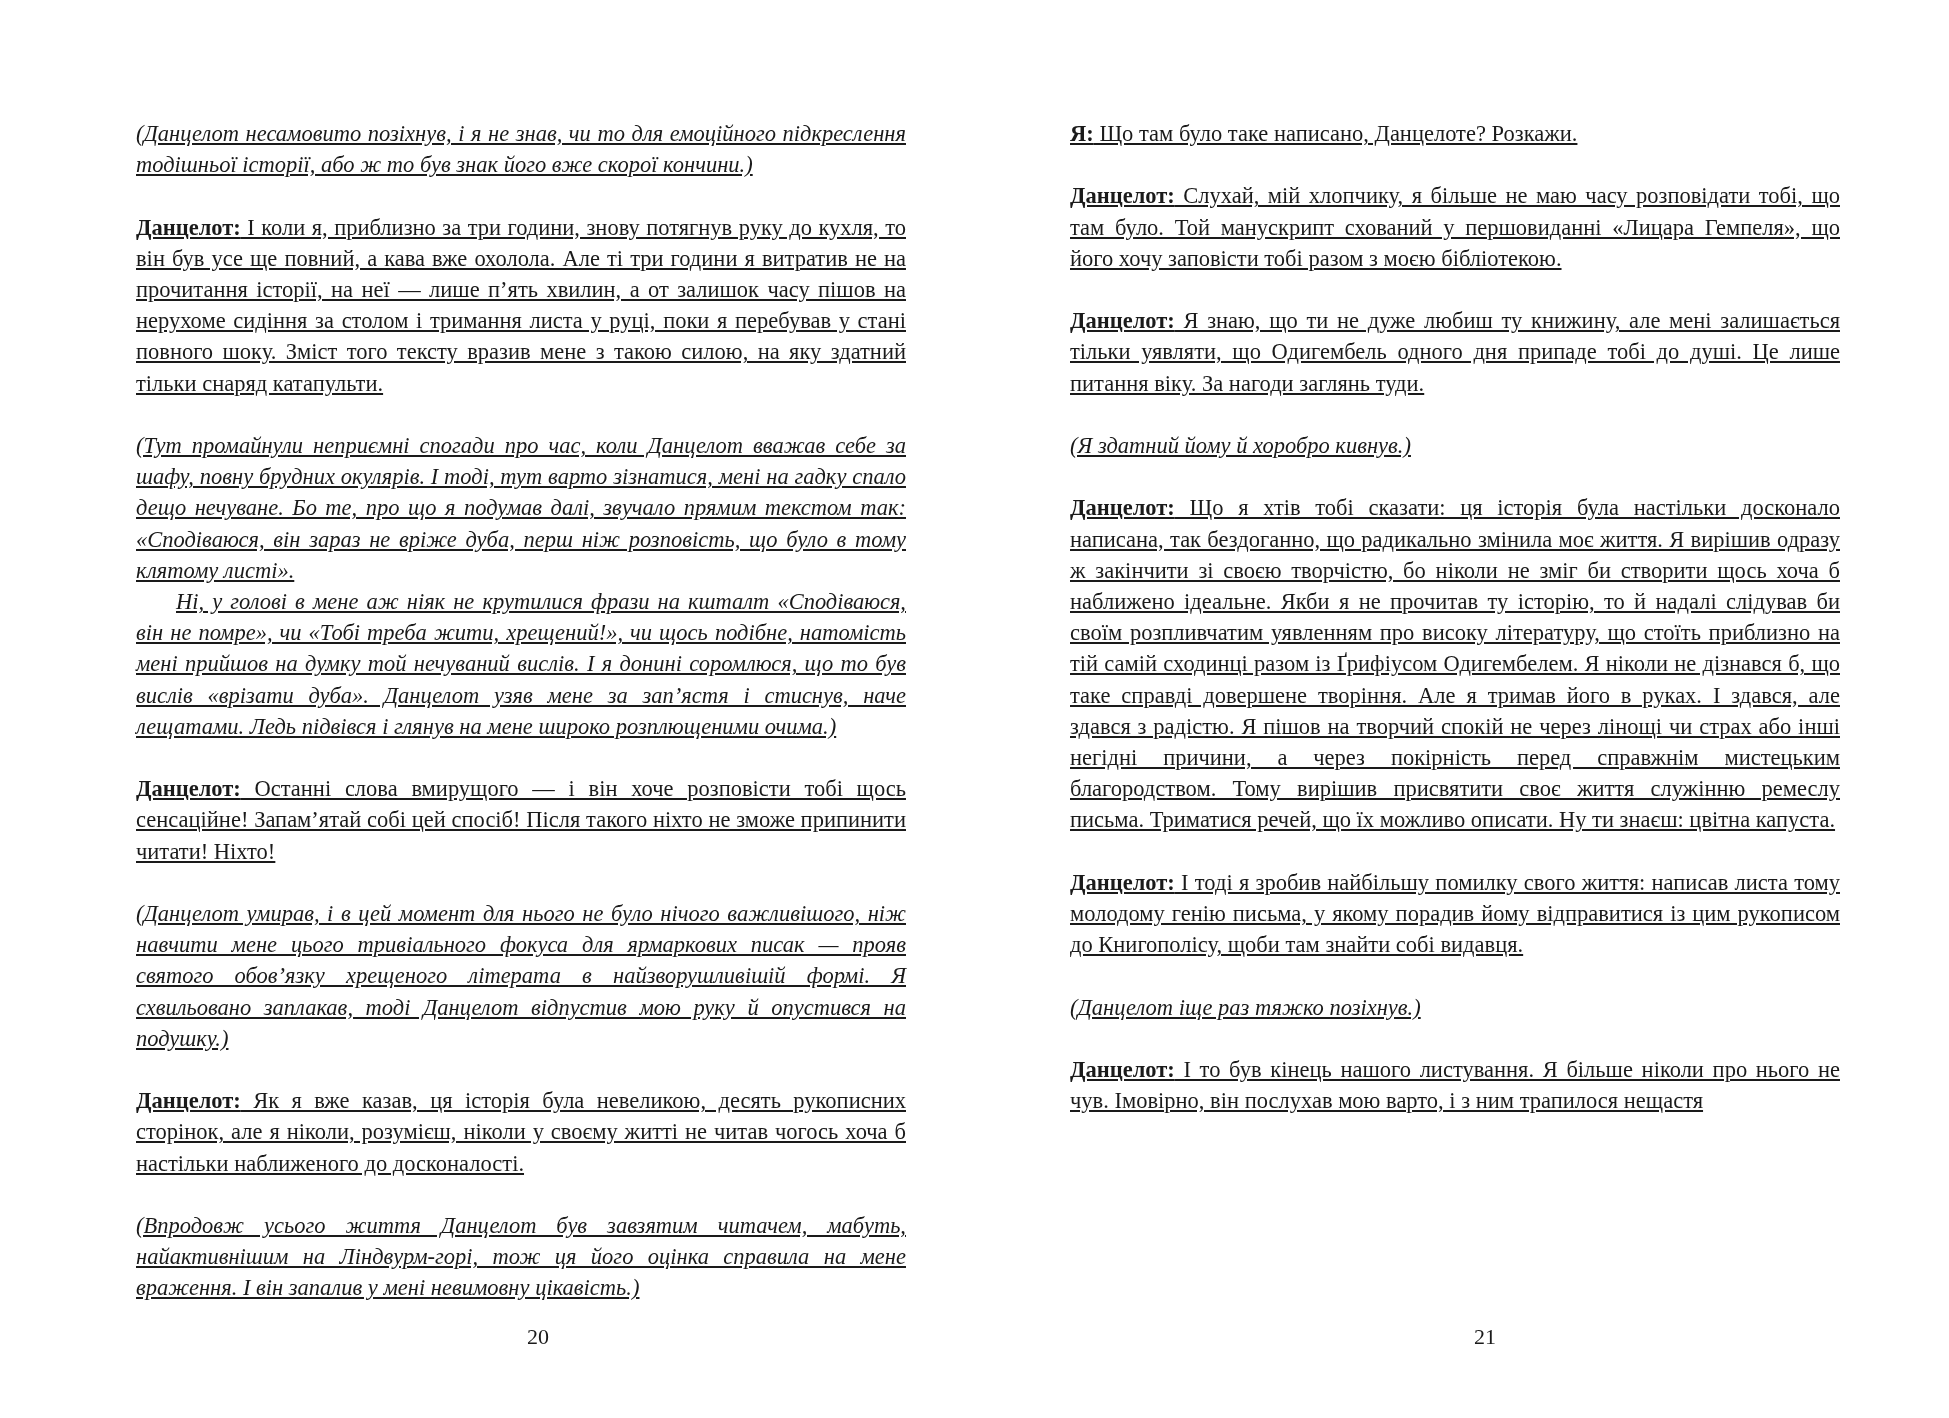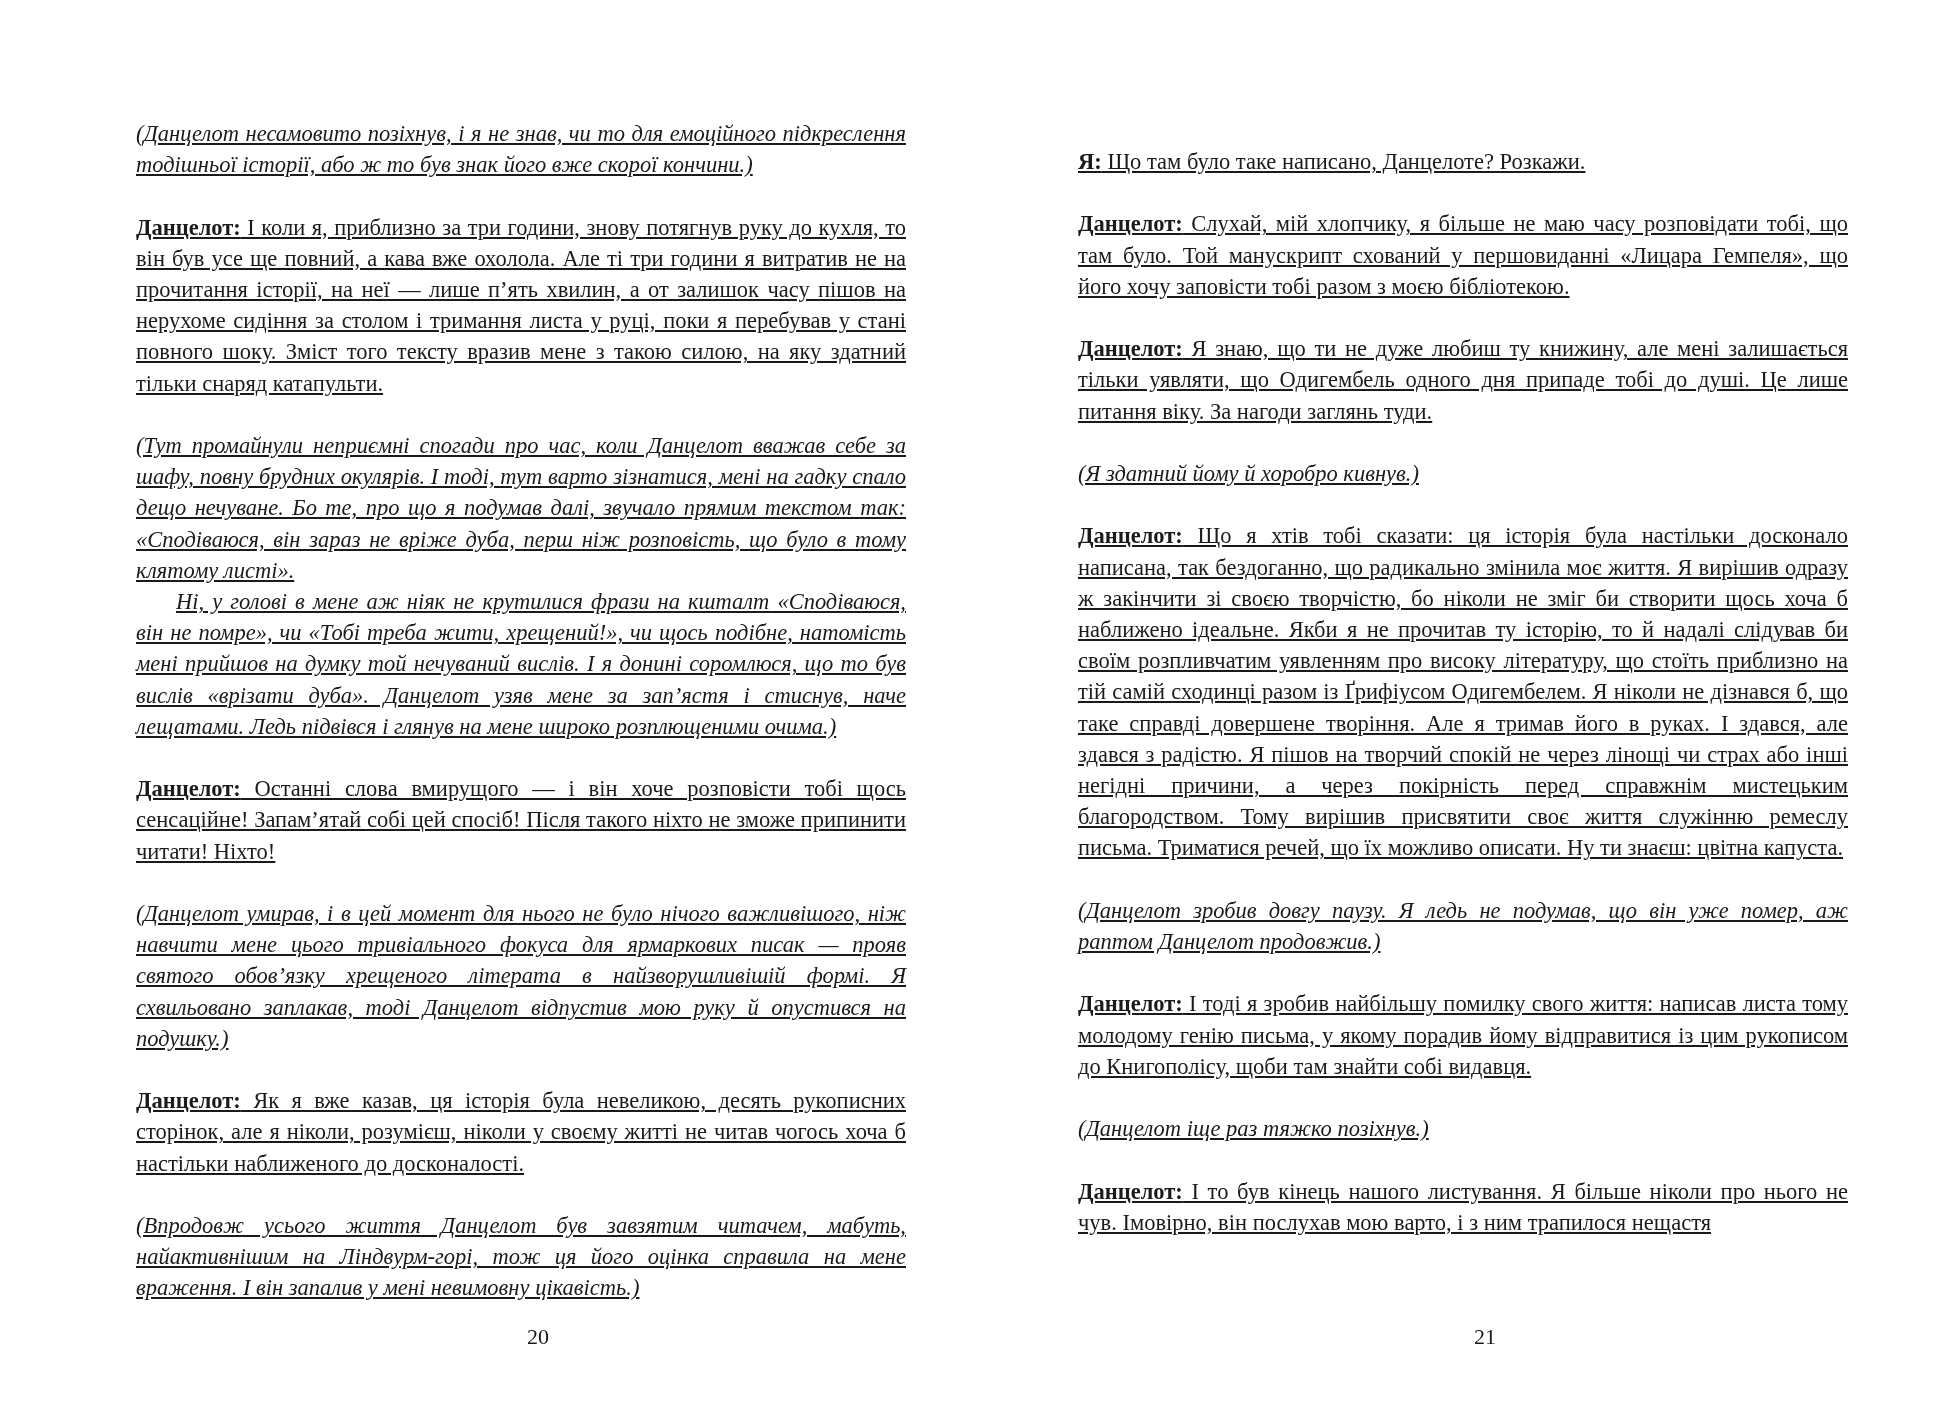--- a/index.html
+++ b/index.html
@@ -2,21 +2,21 @@
 <html><head>
 <meta charset="utf-8">
 <style>
   html, body { margin: 0; padding: 0; background: #ffffff; }
   body { width: 1949px; height: 1418px; position: relative; overflow: hidden; color: #1a1a1a; }
   .page { position: absolute; top: 0; height: 1418px; }
   .page.left { left: 0; width: 974px; }
   .page.right { left: 974px; width: 975px; }
   .text { position: absolute; top: 118px; font-family: "Liberation Serif", "DejaVu Serif", serif; font-size: 22.5px; line-height: 31.2px; text-align: justify; hyphens: manual; text-decoration: underline; }
   .page.left .text { left: 136px; width: 770px; }
-  .page.right .text { left: 104px; width: 770px; margin-top: 28px; }
+  .page.right .text { left: 96px; width: 770px; }
   .para { margin: 0 0 31.2px 0; }
   .para.tight { margin-bottom: 0; }
   .para.indent { text-indent: 40px; }
   .aside { font-style: italic; }
   .speaker { font-weight: bold; }
   .pagenum { position: absolute; top: 1324px; font-family: "Liberation Serif", "DejaVu Serif", serif; font-size: 22px; width: 80px; text-align: right; }
   .page.left .pagenum { left: 469px; }
   .page.right .pagenum { left: 442px; }
 </style>
 </head>
@@ -36,19 +36,18 @@
   <div class="pagenum">20</div>
 </div>
 
 <div class="page right">
   <div class="text">
     <p class="para"><span class="speaker">Я:</span><span> Що там було таке написано, Данцелоте? Розкажи.</span></p>
     <p class="para"><span class="speaker">Данцелот:</span><span> Слухай, мій хлопчику, я більше не маю часу розповідати тобі, що там було. Той манускрипт схований у першовиданні «Лицара Гемпеля», що його хочу заповісти тобі разом з моєю бібліотекою.</span></p>
     <p class="para"><span class="speaker">Данцелот:</span><span> Я знаю, що ти не дуже любиш ту книжину, але мені залишається тільки уявляти, що Одигембель одного дня припаде тобі до душі. Це лише питання віку. За нагоди заглянь туди.</span></p>
     <p class="para aside">(Я здатний йому й хоробро кивнув.)</p>
     <p class="para"><span class="speaker">Данцелот:</span><span> Що я хтів тобі сказати: ця історія була настільки досконало написана, так бездоганно, що радикально змінила моє життя. Я вирішив одразу ж закінчити зі своєю творчістю, бо ніколи не зміг би створити щось хоча б наближено ідеальне. Якби я не прочитав ту історію, то й надалі слідував би своїм розпливчатим уявленням про високу літературу, що стоїть приблизно на тій самій сходинці разом із Ґрифіусом Одигембелем. Я ніколи не дізнався б, що таке справді довершене творіння. Але я тримав його в руках. І здався, але здався з радістю. Я пішов на творчий спокій не через лінощі чи страх або інші негідні причини, а через покірність перед справжнім мистецьким благородством. Тому вирішив присвятити своє життя служінню ремеслу письма. Триматися речей, що їх можливо описати. Ну ти знаєш: цвітна капуста.</span></p>
-    <p class="para aside">(Данцелот зробив довгу паузу. Я ледь не подумав, що він уже помер, аж раптом Данцелот продовжив.)</p>
     <p class="para"><span class="speaker">Данцелот:</span><span> І тоді я зробив найбільшу помилку свого життя: написав листа тому молодому генію письма, у якому порадив йому відправитися із цим рукописом до Книгополісу, щоби там знайти собі видавця.</span></p>
     <p class="para aside">(Данцелот іще раз тяжко позіхнув.)</p>
     <p class="para"><span class="speaker">Данцелот:</span><span> І то був кінець нашого листування. Я більше ніколи про нього не чув. Імовірно, він послухав мою варто, і з ним трапилося нещастя</span></p>
   </div>
   <div class="pagenum">21</div>
 </div>
 
 </body></html>

